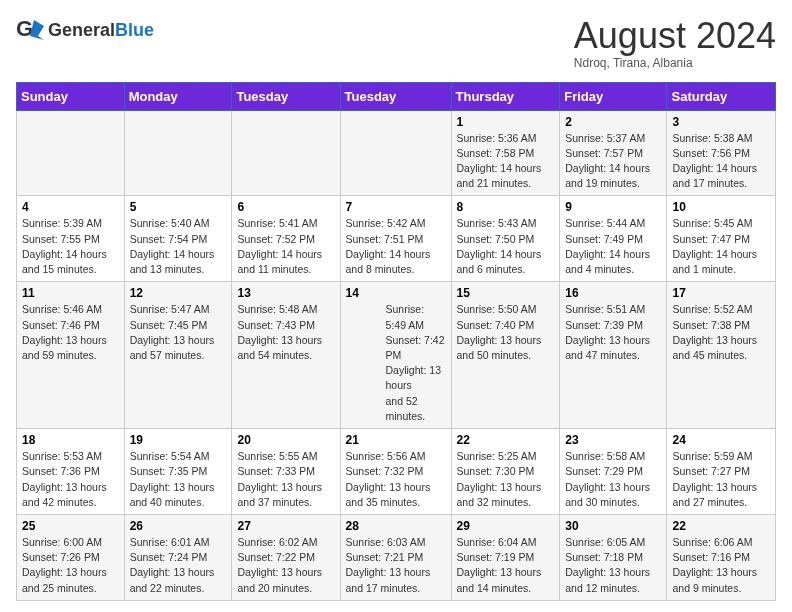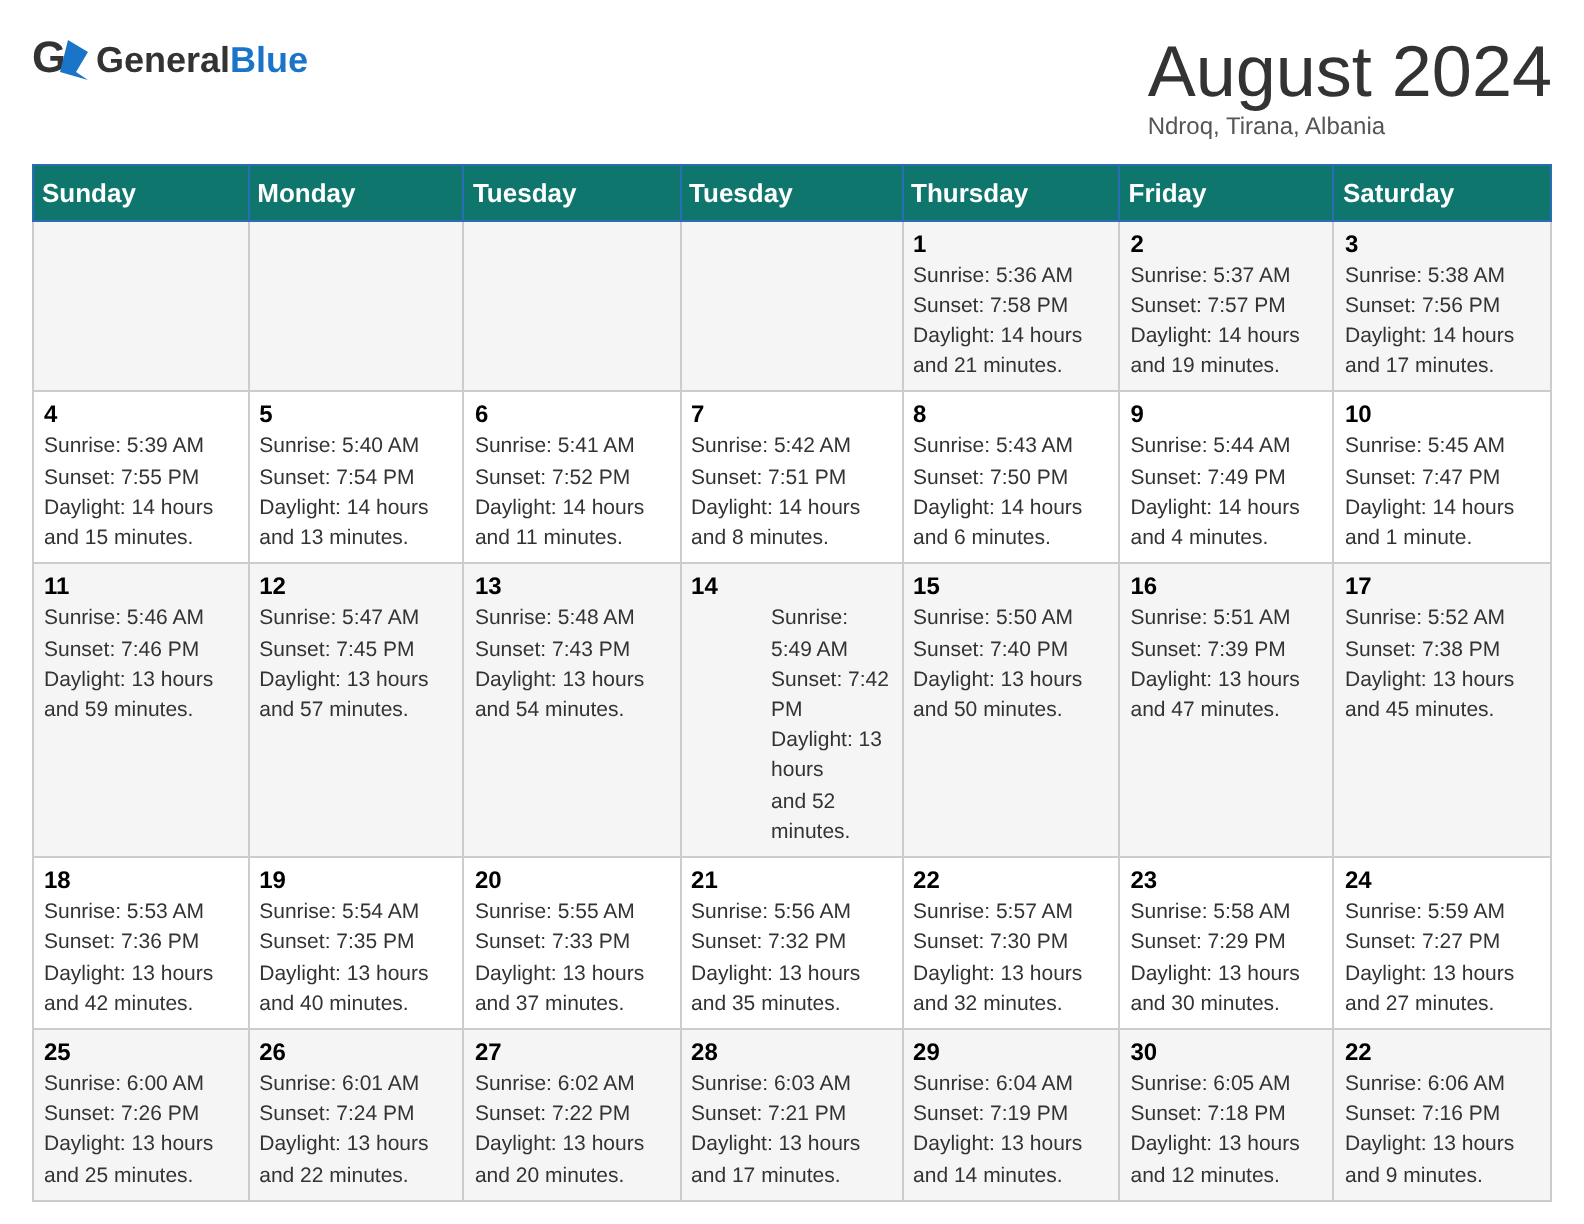--- a/index.html
+++ b/index.html
@@ -46,21 +46,21 @@
     .location-title {
       font-size: 12px;
       color: #555;
     }
     table {
       width: 100%;
       border-collapse: collapse;
       font-size: 11px;
     }
     thead tr th {
-      background-color: #0f766e;
+      background-color: #6d28d9;
       color: #fff;
       padding: 6px 4px;
       text-align: left;
       font-size: 13px;
       font-weight: bold;
       border: 1px solid #2a6db5;
     }
     tbody tr td {
       vertical-align: top;
       border: 1px solid #ccc;
@@ -278,21 +278,21 @@
         </td>
         <td>
           <span class="day-number">21</span>
           <div class="day-info" style="white-space: pre-line;">Sunrise: 5:56 AM
 Sunset: 7:32 PM
 Daylight: 13 hours
 and 35 minutes.</div>
         </td>
         <td>
           <span class="day-number">22</span>
-          <div class="day-info" style="white-space: pre-line;">Sunrise: 5:57 AM
+          <div class="day-info" style="white-space: pre-line;">Sunrise: 5:25 AM
 Sunset: 7:30 PM
 Daylight: 13 hours
 and 32 minutes.</div>
         </td>
         <td>
           <span class="day-number">23</span>
           <div class="day-info" style="white-space: pre-line;">Sunrise: 5:58 AM
 Sunset: 7:29 PM
 Daylight: 13 hours
 and 30 minutes.</div>

